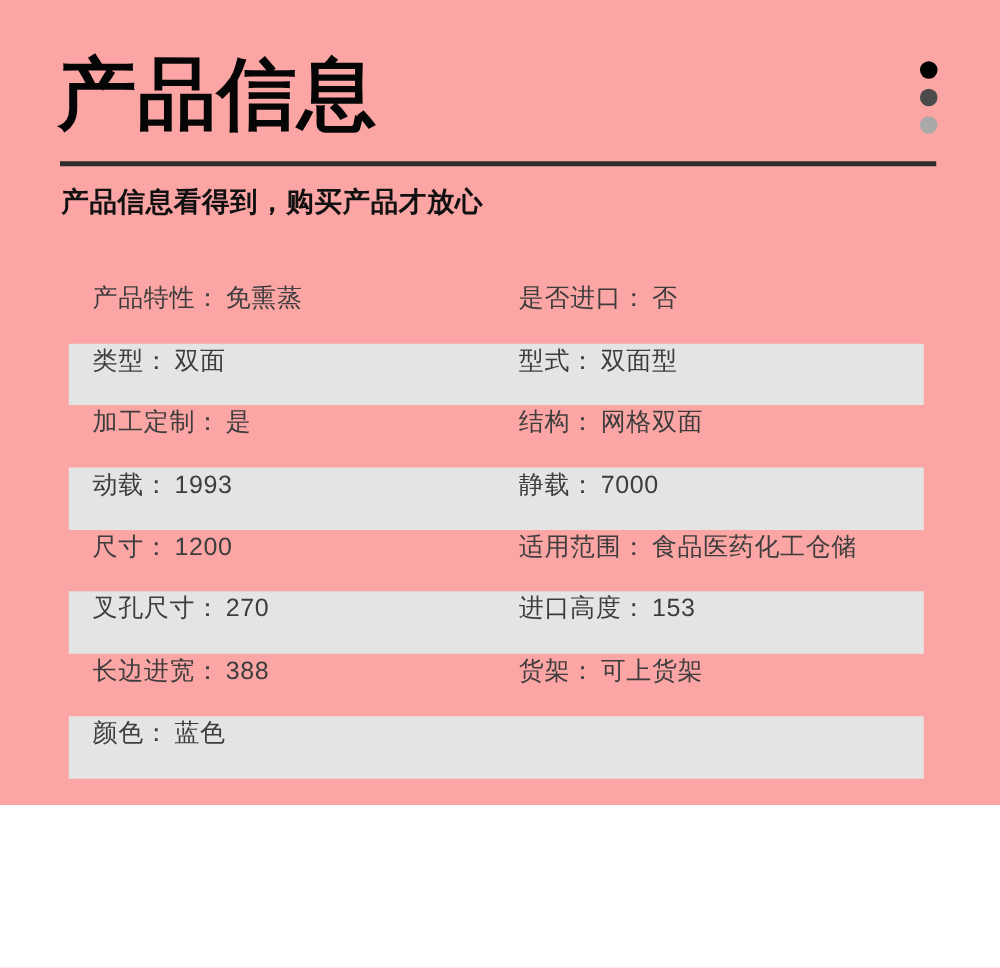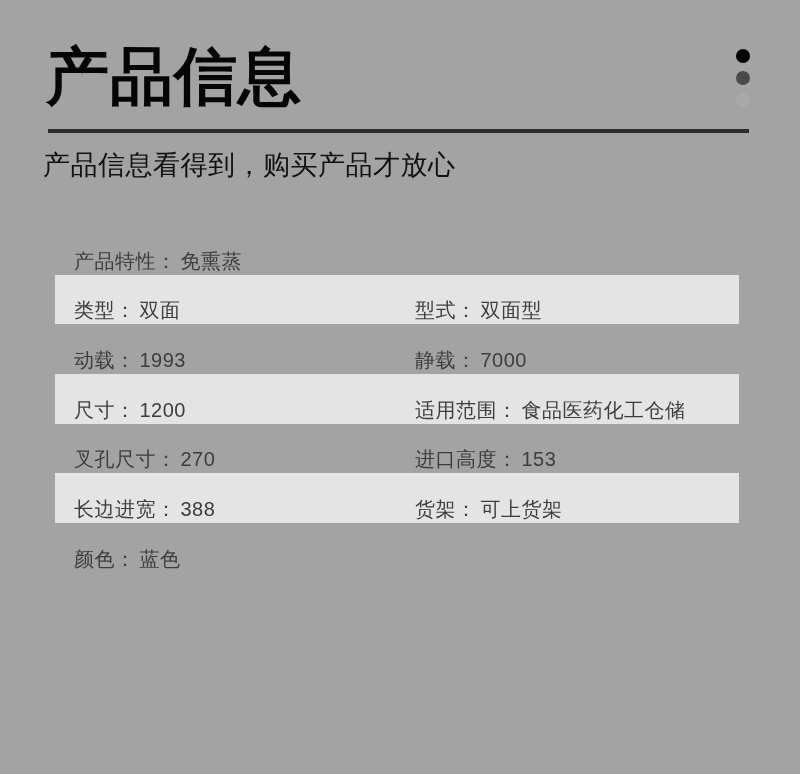--- a/index.html
+++ b/index.html
@@ -1,32 +1,32 @@
 <!DOCTYPE html>
 <html><head>
 <meta charset="utf-8">
 <style>
   * { margin:0; padding:0; box-sizing:border-box; }
   html,body { width:800px; height:774px; background:#ffffff; overflow:hidden;
     font-family:"Liberation Sans","DejaVu Sans",sans-serif; }
-  .page { position:relative; width:800px; height:774px; background:#a3a3a3; }
+  .page { position:relative; width:800px; height:644px; background:#fca5a5; }
 
   .title { position:absolute; left:46px; top:42px; font-size:63px; font-weight:900;
     color:#050505; line-height:1.1; letter-spacing:1px; white-space:nowrap; }
 
   .dots { position:absolute; left:736px; top:49px; display:flex; flex-direction:column; gap:8px; }
   .dot { width:14px; height:14px; border-radius:50%; }
 
   .rule { position:absolute; left:48px; top:129px; width:701px; height:4px; background:#2d2d2d; }
 
-  .subtitle { position:absolute; left:43px; top:147px; font-size:27px; font-weight:normal;
+  .subtitle { position:absolute; left:49px; top:147px; font-size:22px; font-weight:bold;
     color:#111111; letter-spacing:0.5px; white-space:nowrap; }
 
   .spec-table { position:absolute; left:55px; top:225px; width:684px; }
-  .spec-row { height:49.7px; display:flex; align-items:flex-end; font-size:20px;
+  .spec-row { height:49.7px; display:flex; align-items:flex-start; font-size:20px;
     color:#3d3d3d; letter-spacing:0.5px; }
   .spec-row:nth-child(even) { background:#e4e4e4; }
   .cell { white-space:nowrap; }
   .cell-left { width:360px; padding-left:19px; }
   .cell-right { flex:1; }
   .sep { margin-right:4px; }
 </style>
 </head>
 <body>
 
@@ -42,33 +42,44 @@
 
   <div class="rule" style="background: rgb(45, 45, 45);"></div>
 
   <div class="subtitle">产品信息看得到，购买产品才放心</div>
 
   <div class="spec-table">
   <div class="spec-row">
     <div class="cell cell-left">
       <span class="lbl">产品特性</span><span class="sep">：</span><span class="val">免熏蒸</span>
     </div>
+    <div class="cell cell-right">
+      <span class="lbl">是否进口</span><span class="sep">：</span><span class="val">否</span>
+    </div>
   </div>
 
 
 
   <div class="spec-row">
     <div class="cell cell-left">
       <span class="lbl">类型</span><span class="sep">：</span><span class="val">双面</span>
     </div>
     <div class="cell cell-right">
       <span class="lbl">型式</span><span class="sep">：</span><span class="val">双面型</span>
     </div>
   </div>
 
+  <div class="spec-row">
+    <div class="cell cell-left">
+      <span class="lbl">加工定制</span><span class="sep">：</span><span class="val">是</span>
+    </div>
+    <div class="cell cell-right">
+      <span class="lbl">结构</span><span class="sep">：</span><span class="val">网格双面</span>
+    </div>
+  </div>
 
   <div class="spec-row">
     <div class="cell cell-left">
       <span class="lbl">动载</span><span class="sep">：</span><span class="val">1993</span>
     </div>
     <div class="cell cell-right">
       <span class="lbl">静载</span><span class="sep">：</span><span class="val">7000</span>
     </div>
   </div>
 

